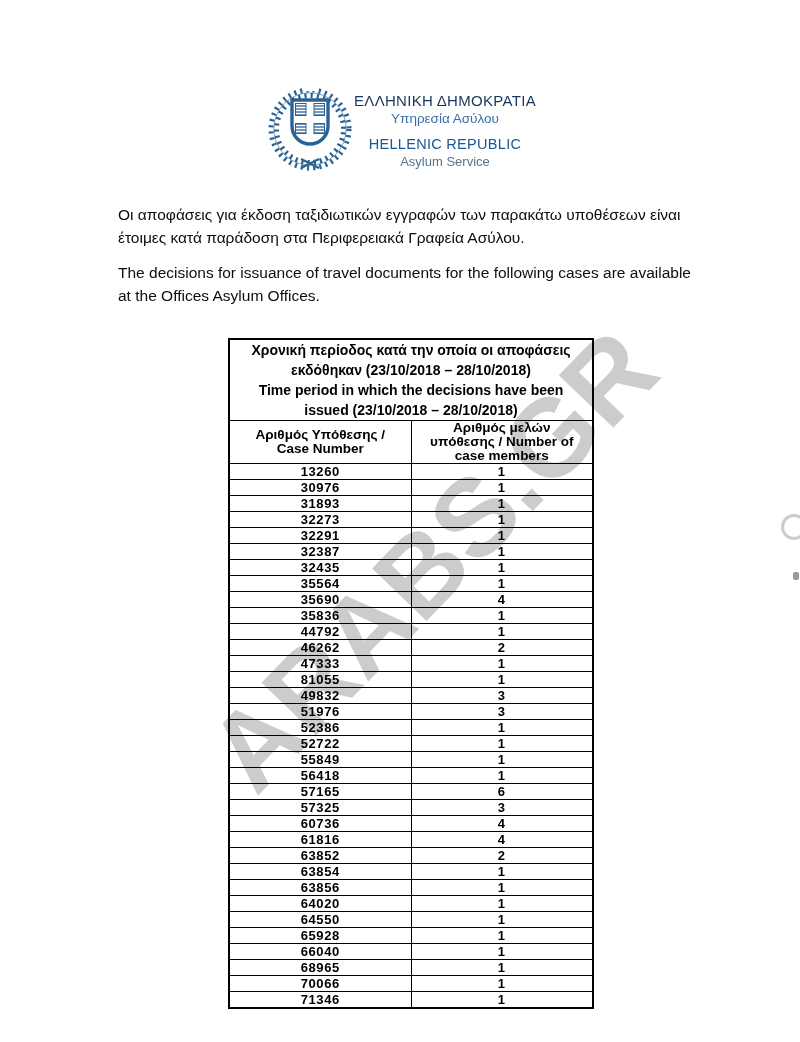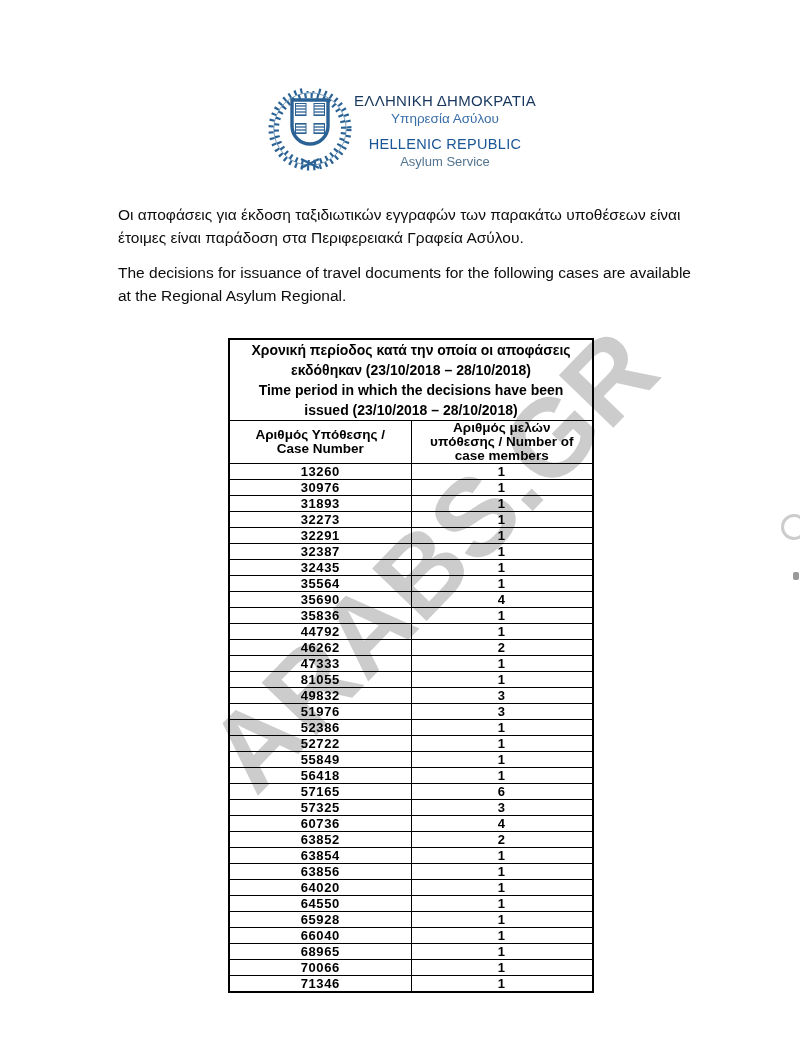--- a/index.html
+++ b/index.html
@@ -107,22 +107,22 @@
       </svg>
     </div>
     <div class="header-text">
       <div class="t-el">ΕΛΛΗΝΙΚΗ ΔΗΜΟΚΡΑΤΙΑ</div>
       <div class="s-el">Υπηρεσία Ασύλου</div>
       <div class="t-en">HELLENIC REPUBLIC</div>
       <div class="s-en">Asylum Service</div>
     </div>
   </div>
 
-  <p class="para" id="para-el"><span>Οι αποφάσεις για έκδοση ταξιδιωτικών εγγραφών των παρακάτω υποθέσεων είναι</span><br><span>έτοιμες είναι παράδοση στα Περιφερειακά Γραφεία Ασύλου.</span></p>
-  <p class="para" id="para-en"><span>The decisions for issuance of travel documents for the following cases are available</span><br><span>at the Regional Asylum Regional.</span></p>
+  <p class="para" id="para-el"><span>Οι αποφάσεις για έκδοση ταξιδιωτικών εγγραφών των παρακάτω υποθέσεων είναι</span><br><span>έτοιμες κατά παράδοση στα Περιφερειακά Γραφεία Ασύλου.</span></p>
+  <p class="para" id="para-en"><span>The decisions for issuance of travel documents for the following cases are available</span><br><span>at the Offices Asylum Offices.</span></p>
 
   <table class="doc-table">
     <thead>
       <tr>
         <th colspan="2" class="period-th"><span>Χρονική περίοδος κατά την οποία οι αποφάσεις</span><br><span>εκδόθηκαν (23/10/2018 – 28/10/2018)</span><br><span>Time period in which the decisions have been</span><br><span>issued (23/10/2018 – 28/10/2018)</span></th>
       </tr>
       <tr>
         <th class="col-th col1"><span>Αριθμός Υπόθεσης /</span><br><span>Case Number</span></th>
         <th class="col-th col2"><span>Αριθμός μελών</span><br><span>υπόθεσης / Number of</span><br><span>case members</span></th>
       </tr>
@@ -214,20 +214,24 @@
         </tr>
         <tr>
           <td>57325</td>
           <td>3</td>
         </tr>
         <tr>
           <td>60736</td>
           <td>4</td>
         </tr>
         <tr>
+          <td>61816</td>
+          <td>4</td>
+        </tr>
+        <tr>
           <td>63852</td>
           <td>2</td>
         </tr>
         <tr>
           <td>63854</td>
           <td>1</td>
         </tr>
         <tr>
           <td>63856</td>
           <td>1</td>

